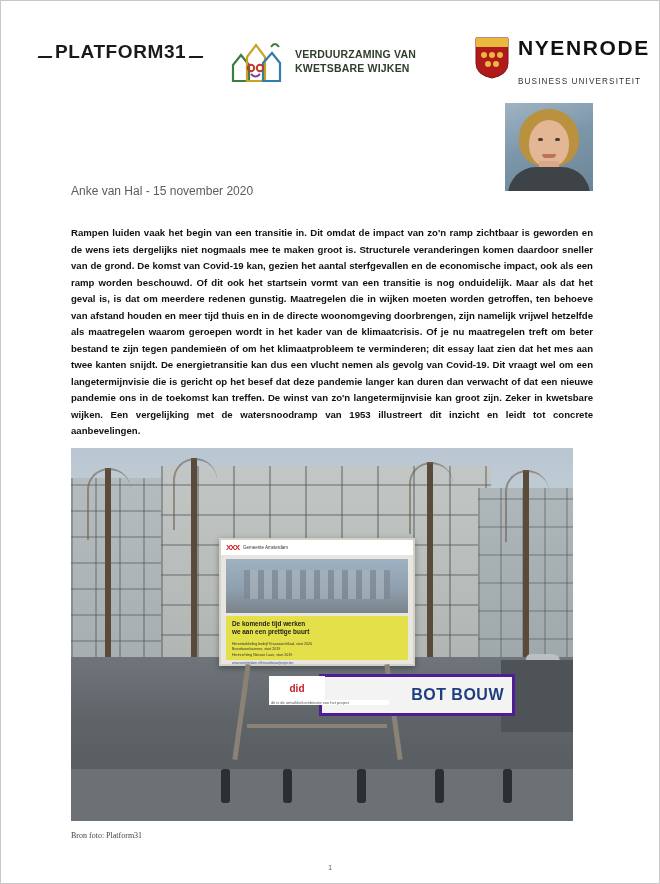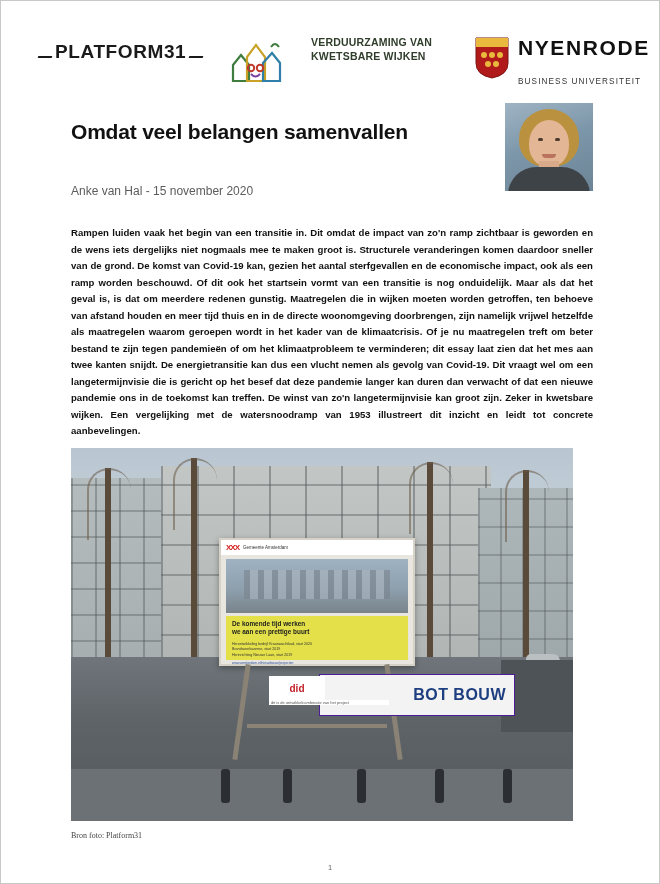--- a/index.html
+++ b/index.html
@@ -44,22 +44,22 @@
     position: relative;
     top: 5px;
   }
   .logo-platform31 .bar-l { transform: skewX(-18deg); }
   .logo-platform31 .bar-r { transform: skewX(-18deg); }
 
   .logo-vkw {
     position: absolute;
     left: 226px; top: 8px;
     display: flex;
-    align-items: flex-start;
-    gap: 26px;
+    align-items: center;
+    gap: 10px;
   }
   .vkw-mark { width: 58px; height: 52px; }
   .vkw-text {
     font-size: 10.5px;
     font-weight: bold;
     line-height: 1.35;
     color: #2f3d2b;
     letter-spacing: 0.2px;
   }
 
@@ -280,21 +280,21 @@
     margin-top: 5px; font-size: 3.6px; color: #333; line-height: 1.55;
   }
   .ph-sign-url { margin-top: 3px; font-size: 3.4px; color: #2a4fa0; }
   .ph-leg {
     position: absolute; width: 5px; background: #8a8375;
   }
   .ph-banner {
     position: absolute; left: 248px; top: 226px;
     width: 196px; height: 42px;
     background: #f3f3f3;
-    border: 1px solid #4c1d95;
+    border: 3px solid #4c1d95;
     display: flex; align-items: center; justify-content: flex-end;
     padding-right: 8px;
   }
   .ph-banner-text {
     font-size: 16px; font-weight: bold; color: #1d3f80; letter-spacing: 0.5px;
   }
   .ph-did {
     position: absolute; left: 198px; top: 228px;
     width: 56px; height: 24px;
     background: #ffffff;
@@ -376,21 +376,20 @@
           <circle cx="21" cy="27" r="3" fill="#e8b93c"></circle>
         </svg>
       </span>
       <span>
         <div class="ny-name">NYENRODE</div>
         <div class="ny-sub">BUSINESS UNIVERSITEIT</div>
       </span>
     </div>
   </div>
 
-  <h1 class="title">Omdat veel belangen samenvallen</h1>
   <div class="byline">Anke van Hal - 15 november 2020</div>
 
   <div class="portrait">
     <div class="hair"></div>
     <div class="face"></div>
     <div class="eye l"></div>
     <div class="eye r"></div>
     <div class="mouth"></div>
     <div class="neck"></div>
     <div class="body"></div>

